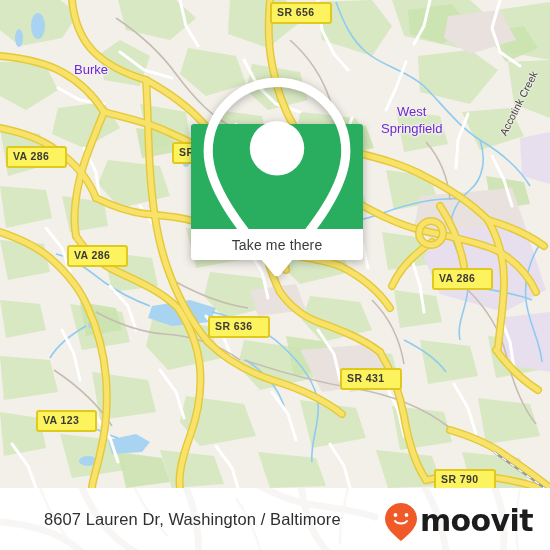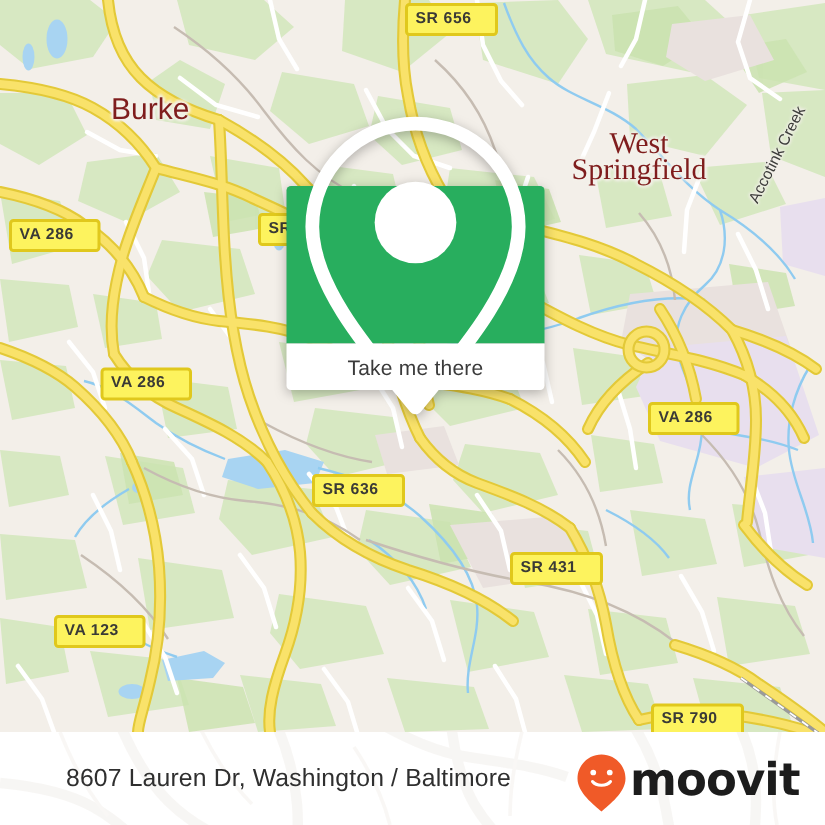--- a/index.html
+++ b/index.html
@@ -28,22 +28,22 @@
     line-height:1;
     padding:3px 16px 4px 5px;
     white-space:nowrap;
     font-family:"Liberation Sans",sans-serif;
     box-sizing:border-box;
   }
 
   
   .place{
     position:absolute;
-    color:#7f1d1d;
-    font-size:20px;
+    color:#6d28d9;
+    font-size:13px;
     white-space:nowrap;
     text-shadow:
       1.5px 0 2px #f4f1ea, -1.5px 0 2px #f4f1ea,
       0 1.5px 2px #f4f1ea, 0 -1.5px 2px #f4f1ea,
       1px 1px 2px #f4f1ea, -1px -1px 2px #f4f1ea;
     font-family:"Liberation Sans",sans-serif;
   }
   .place.two-line{text-align:center;line-height:17px;}
   .creek-label{
     position:absolute;
@@ -358,21 +358,21 @@
         </g>
 
         <g>
           <path d="M494 452 L550 492" stroke="#9a9a9a" stroke-width="2.2" fill="none"></path>
           <path d="M494 452 L550 492" stroke="#ffffff" stroke-width="1.2" stroke-dasharray="5 5" fill="none"></path>
         </g>
       </g>
     </svg>
 
     <div class="place" style="left:74px;top:62px;">Burke</div>
-    <div class="place two-line" style="left:381px;top:88px;font-family:Liberation Serif, serif;">
+    <div class="place two-line" style="left:381px;top:103px;">
       <span>West</span><br>
       <span>Springfield</span>
     </div>
 
     <div class="creek-label" style="left:497px;top:132px;">Accotink Creek</div>
 
     <div class="shield" style="left:270px;top:2px;">SR 656</div>
     <div class="shield" style="left:6px;top:146px;">VA 286</div>
     <div class="shield" style="left:172px;top:142px;width:22px;overflow:hidden;">SR 6</div>
     <div class="shield" style="left:67px;top:245px;">VA 286</div>

